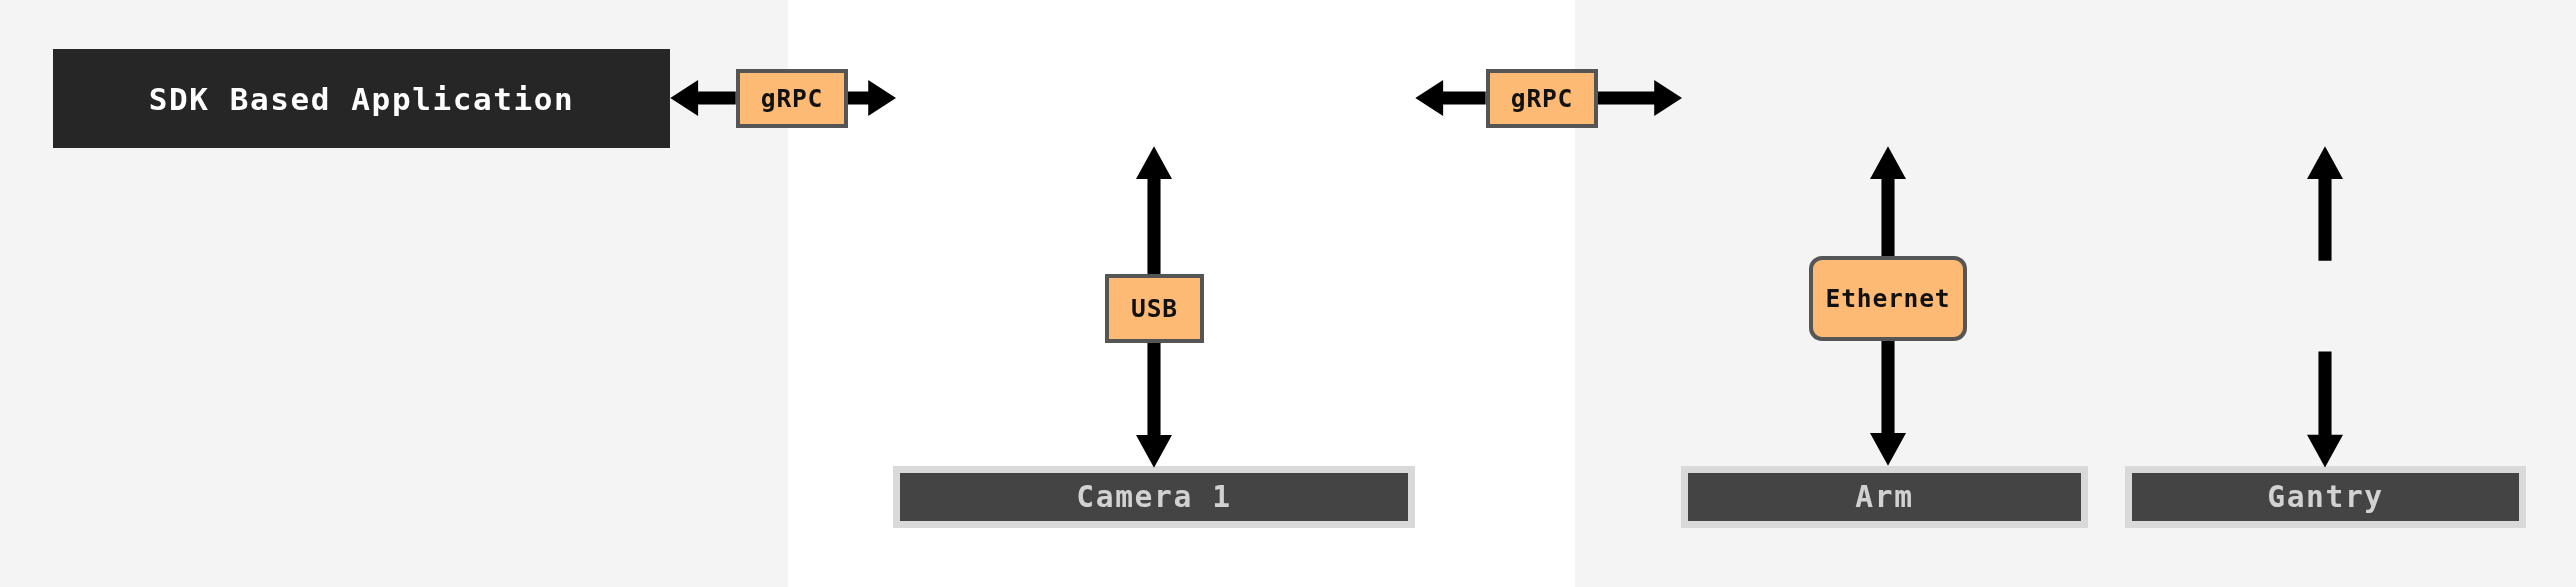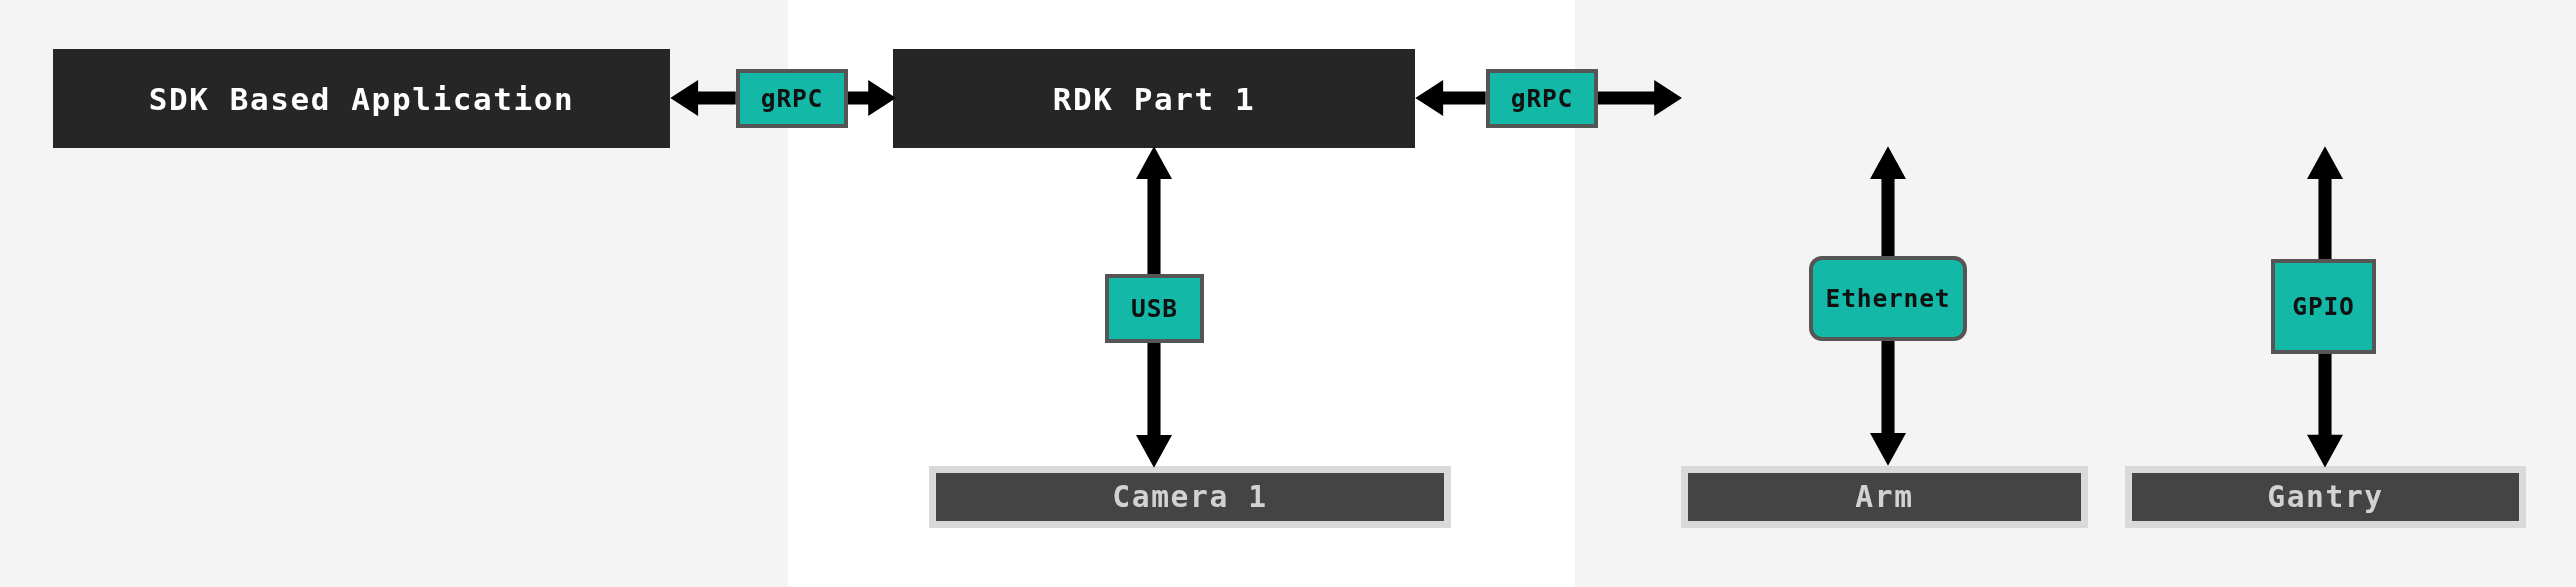--- a/index.html
+++ b/index.html
@@ -57,21 +57,21 @@
     justify-content: center;
     font-size: 29.6px;
     font-weight: 700;
     letter-spacing: 1.6px;
     box-sizing: border-box;
   }
 
   
   .edge-label {
     position: absolute;
-    background: #14b8a6;
+    background: #fdba74;
     border: 4.1px solid #555555;
     color: #111111;
     display: flex;
     align-items: center;
     justify-content: center;
     font-size: 24.6px;
     font-weight: 700;
     letter-spacing: 0.8px;
     box-sizing: border-box;
     z-index: 5;
@@ -90,26 +90,23 @@
 <div id="canvas">
 
   <div class="band band-left"></div>
   <div class="band band-mid"></div>
   <div class="band band-right"></div>
 
   <div class="node-dark" style="left:53px; top:49px; width:617px; height:99px;">
     <span>SDK Based Application</span>
   </div>
 
-  <div class="node-dark" style="left:893px; top:49px; width:522px; height:99px;">
-    <span>RDK Part 1</span>
-  </div>
 
 
-  <div class="node-device" style="left:893px; top:466px; width:522px; height:62px;margin-left:36px;">
+  <div class="node-device" style="left:893px; top:466px; width:522px; height:62px;">
     <div class="node-device-inner">
       <span>Camera 1</span>
     </div>
   </div>
 
   <div class="node-device" style="left:1681px; top:466px; width:407px; height:62px;">
     <div class="node-device-inner">
       <span>Arm</span>
     </div>
   </div>
@@ -174,23 +171,20 @@
     <svg width="36" height="128" viewBox="0 0 44 156">
       <path d="M22,156 L44,116 L30,116 L30,0 L14,0 L14,116 L0,116 Z" fill="#000000"></path>
     </svg>
   </div>
 
   <div class="arrow" style="left:2307px; top:146px;">
     <svg width="36" height="115" viewBox="0 0 44 140">
       <path d="M22,0 L44,40 L30,40 L30,140 L14,140 L14,40 L0,40 Z" fill="#000000"></path>
     </svg>
   </div>
-  <div class="edge-label" style="left:2271px; top:259px; width:105px; height:95px;">
-    <span>GPIO</span>
-  </div>
   <div class="arrow" style="left:2307px; top:351px;">
     <svg width="36" height="117" viewBox="0 0 44 142">
       <path d="M22,142 L44,102 L30,102 L30,0 L14,0 L14,102 L0,102 Z" fill="#000000"></path>
     </svg>
   </div>
 
 </div>
 
 
 </body></html>

